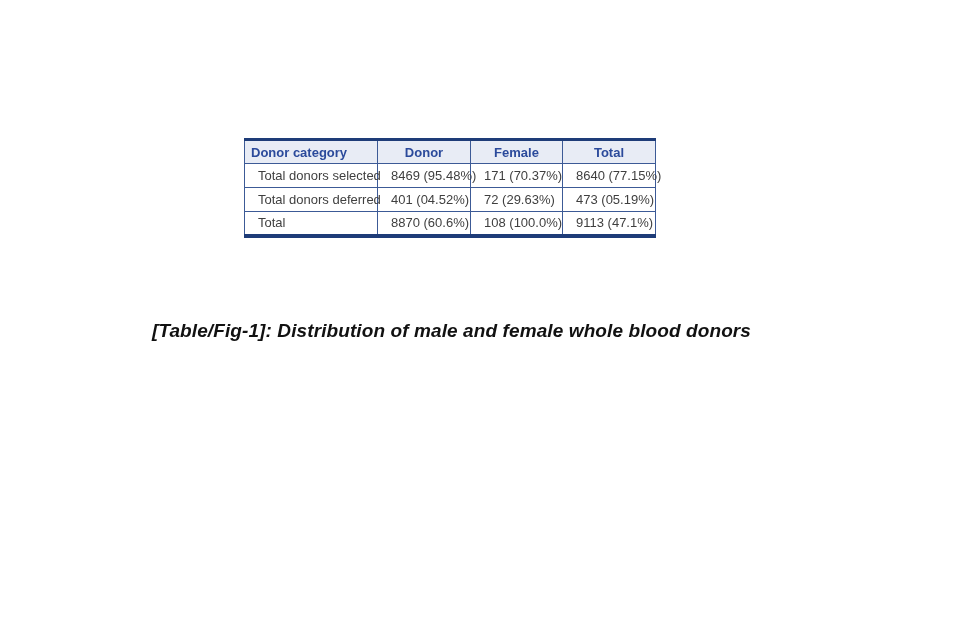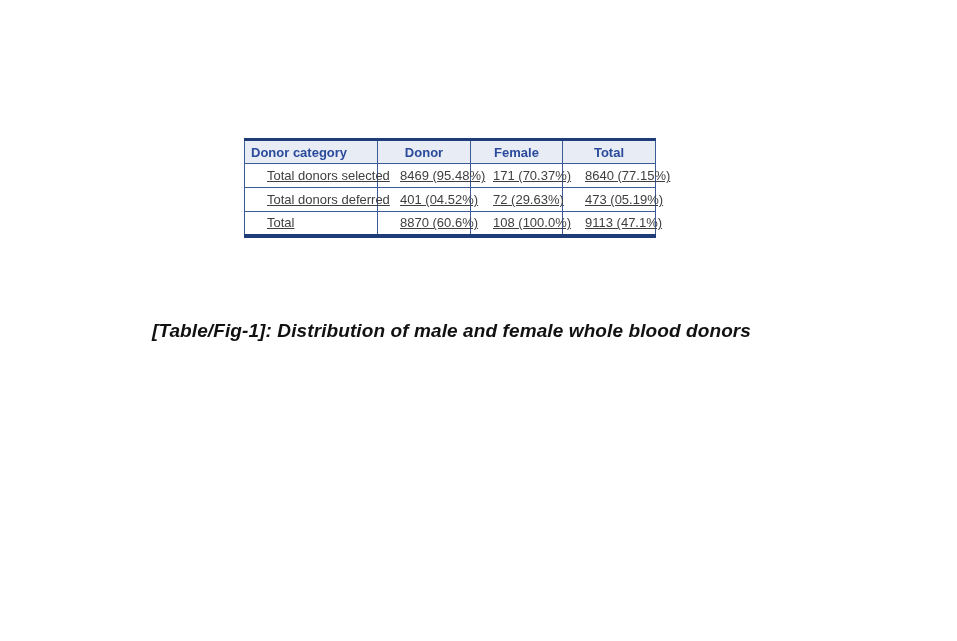--- a/index.html
+++ b/index.html
@@ -46,23 +46,22 @@
     text-align: center;
     height: 24px;
     border: 1px solid var(--border);
     padding: 0 4px;
   }
   table.donor-table th.cat { text-align: left; padding-left: 6px; }
   table.donor-table td {
     background: #ffffff;
     height: 24px;
     border: 1px solid var(--border);
-    padding: 0 22px;
+    padding: 0 13px;
     white-space: nowrap;
-    text-decoration: underline;
   }
   table.donor-table td.cat { text-align: left; }
   table.donor-table td.num { text-align: center; }
 
   .caption {
     position: absolute;
     left: 152px; top: 283px;
     width: 600px;
     font-size: 19px;
     font-weight: bold;

